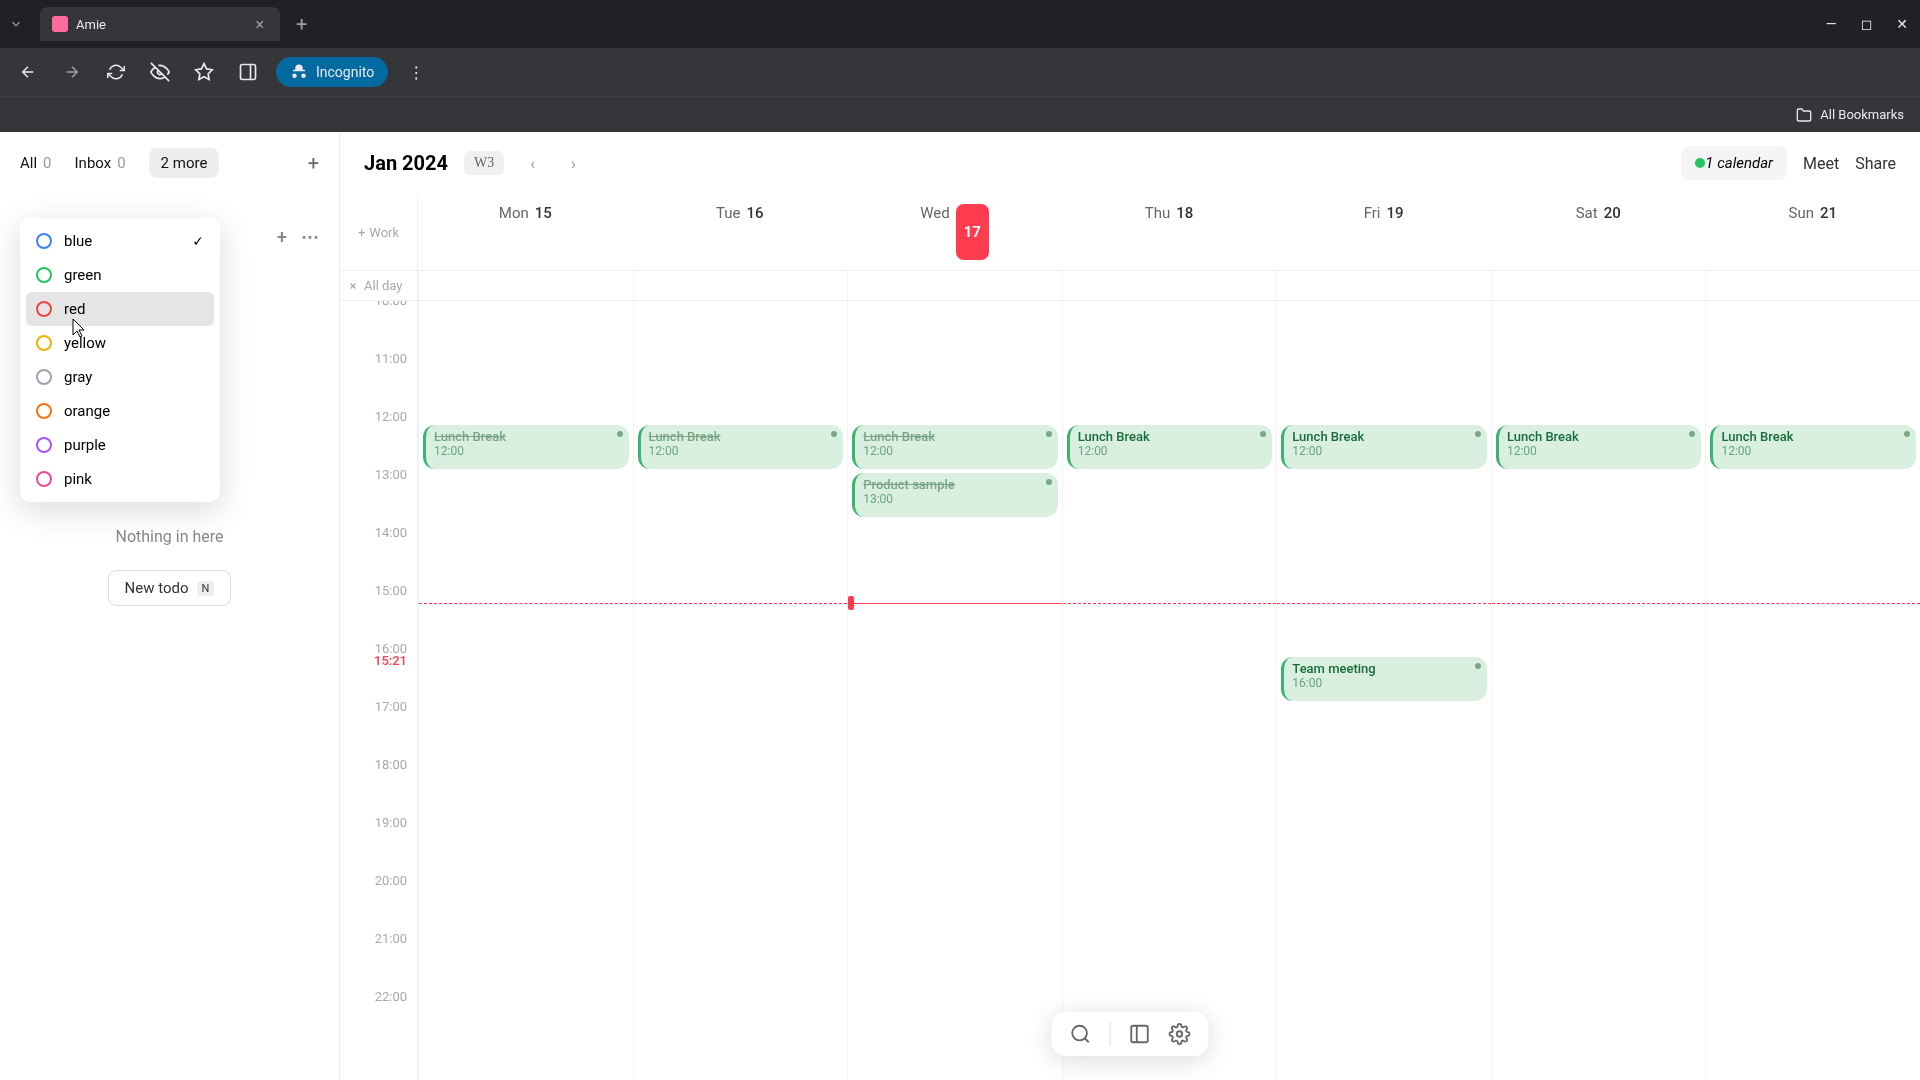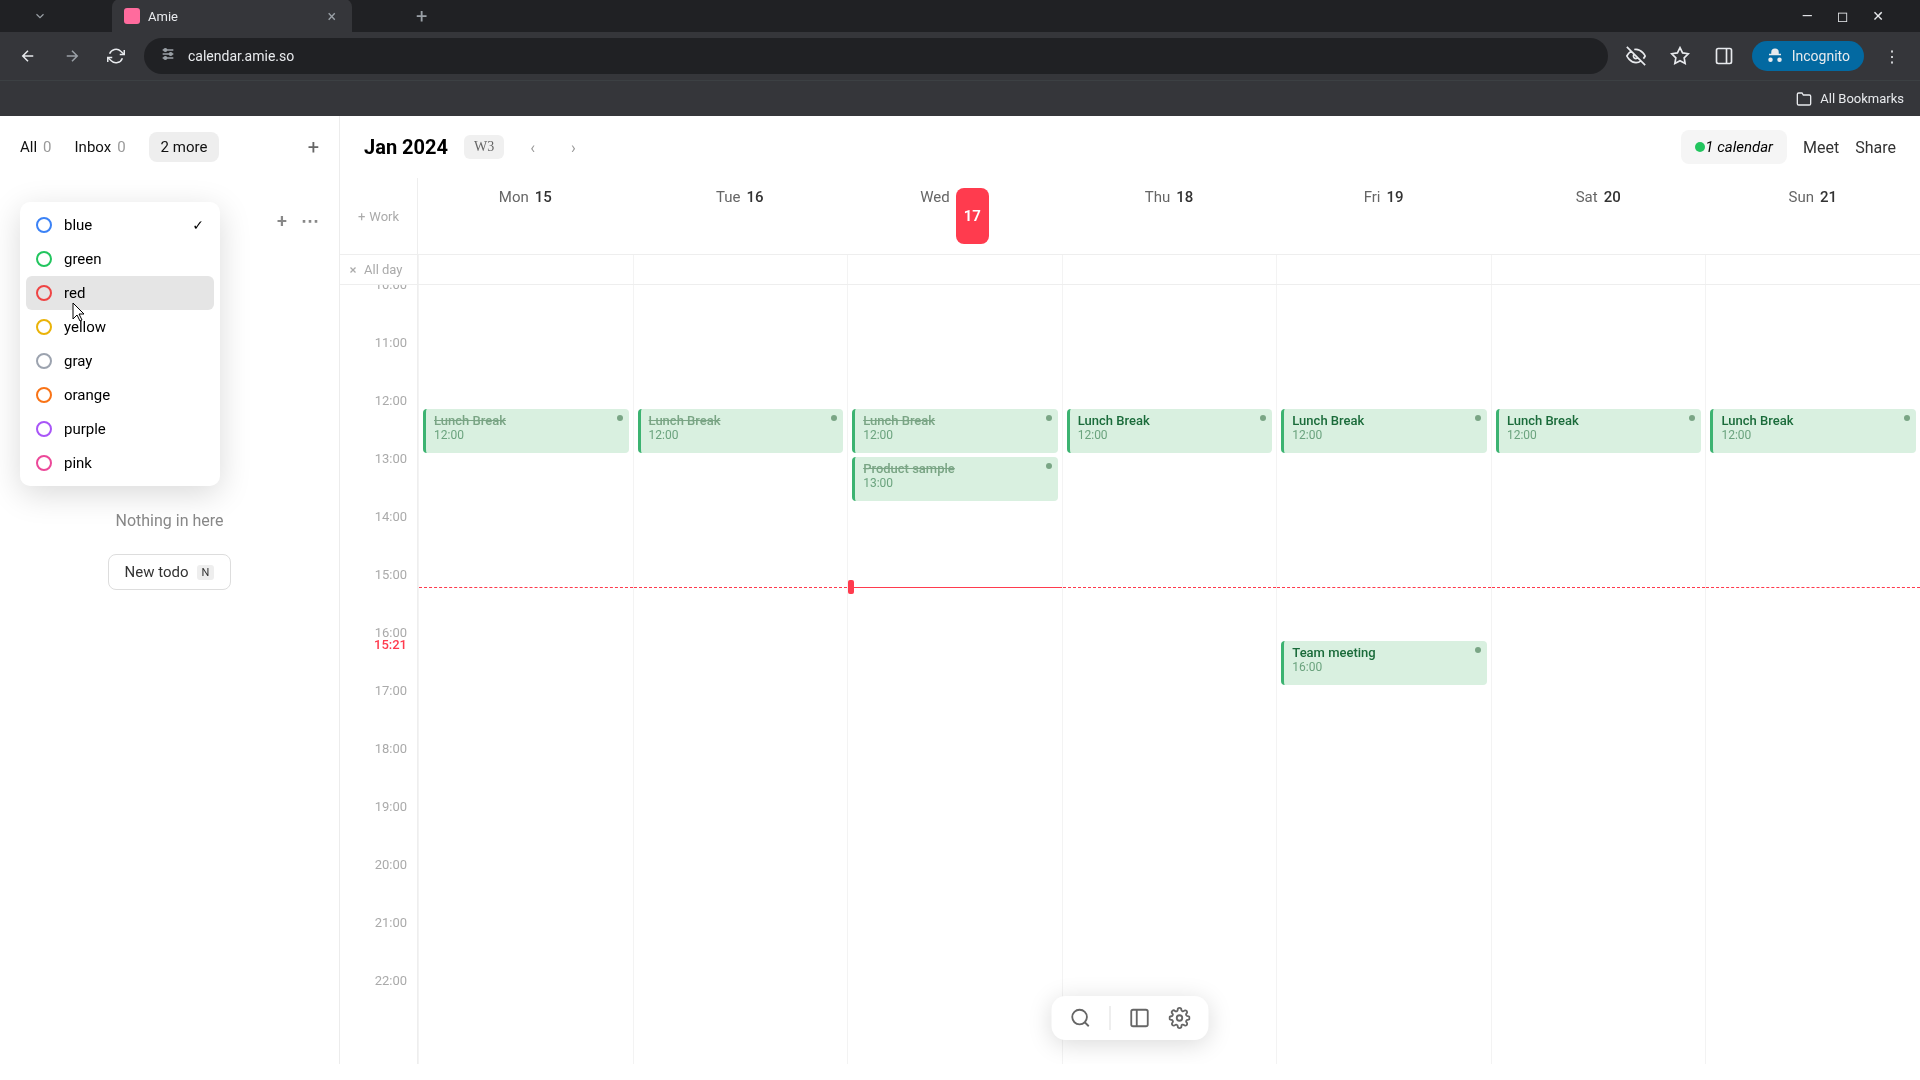--- a/index.html
+++ b/index.html
@@ -1,19 +1,19 @@
 <!DOCTYPE html>
 <html><head>
 <meta charset="utf-8">
 <style>
 * { margin:0; padding:0; box-sizing:border-box; font-family:-apple-system,BlinkMacSystemFont,"Segoe UI",Roboto,sans-serif; }
 body { background:#fff; width:1920px; height:1080px; overflow:hidden; }
 
 
-.browser-chrome { background:#202124; height:32px; display:flex; align-items:center; padding:0 24px;gap:48px; }
+.browser-chrome { background:#202124; height:48px; display:flex; align-items:center; padding:0 0; }
 .tab-dropdown { width:32px; height:32px; display:flex; align-items:center; justify-content:center; color:#9aa0a6; border-radius:50%; }
 .tab { background:#35363a; height:34px; border-radius:8px 8px 0 0; display:flex; align-items:center; padding:0 12px; margin-left:8px; min-width:240px; }
 .tab-favicon { width:16px; height:16px; background:#ff6b9d; border-radius:3px; margin-right:8px; }
 .tab-title { color:#e8eaed; font-size:13px; flex:1; }
 .tab-close { color:#9aa0a6; font-size:16px; padding:0 4px; }
 .new-tab-btn { color:#9aa0a6; font-size:20px; padding:0 16px; }
 .chrome-spacer { flex:1; }
 .window-controls { display:flex; gap:24px; padding-right:12px; }
 .window-ctrl { color:#e8eaed; font-size:14px; }
 
@@ -73,21 +73,21 @@
 .allday-row { display:flex; border-bottom:1px solid #eee; height:30px; }
 .allday-label { width:78px; display:flex; align-items:center; gap:6px; padding-left:8px; color:#aaa; font-size:13px; border-right:1px solid #eee; }
 .allday-cell { flex:1; border-left:1px solid #f3f3f3; }
 
 .grid { flex:1; display:flex; overflow:hidden; position:relative; }
 .time-gutter { width:78px; border-right:1px solid #eee; }
 .time-label { height:58px; text-align:right; padding-right:10px; font-size:13px; color:#aaa; position:relative; top:-8px; }
 .time-label.now { color:#ff3b4e; font-weight:500; }
 .day-col { flex:1; border-left:1px solid #f3f3f3; position:relative; }
 
-.event { position:absolute; left:4px; right:4px; background:#d9f0e0; border-left:3px solid #3cb371; border-radius:4px; padding:4px 8px; font-size:13px; }
+.event { position:absolute; left:4px; right:4px; background:#d9f0e0; border-left:3px solid #3cb371; border-radius:12px; padding:4px 8px; font-size:13px; }
 .event.done .title { text-decoration:line-through; color:#7aa585; }
 .event .title { font-weight:500; color:#1a6b3a; }
 .event .time { color:#6ba37e; font-size:12px; }
 .event .dot { position:absolute; top:6px; right:6px; width:6px; height:6px; background:#7aa585; border-radius:50%; }
 
 .now-line { position:absolute; left:0; right:0; height:1px; background:#ff3b4e; }
 .now-line.dotted { border-top:1px dashed #ff3b4e; background:none; }
 .now-marker { position:absolute; width:6px; height:14px; background:#ff3b4e; border-radius:2px; top:-7px; left:0; }
 
 .floating-bar { position:absolute; bottom:24px; left:50%; transform:translateX(-50%); background:#fff; box-shadow:0 4px 24px rgba(0,0,0,.15); border-radius:14px; padding:10px 18px; display:flex; gap:18px; align-items:center; }
@@ -129,29 +129,20 @@
       <svg width="18" height="18" viewBox="0 0 24 24" fill="none" stroke="currentColor" stroke-width="2">
         <path d="M5 12h14M12 5l7 7-7 7"></path>
       </svg>
     </div>
   <div class="nav-btn enabled">
       <svg width="18" height="18" viewBox="0 0 24 24" fill="none" stroke="currentColor" stroke-width="2">
         <path d="M23 4v6h-6M1 20v-6h6"></path>
         <path d="M3.51 9a9 9 0 0114.85-3.36L23 10M1 14l4.64 4.36A9 9 0 0020.49 15"></path>
       </svg>
     </div>
-  <div class="address-bar">
-    <span class="site-info"><svg width="16" height="16" viewBox="0 0 24 24" fill="none" stroke="currentColor" stroke-width="2">
-          <path d="M4 6h16M4 12h16M4 18h16"></path>
-          <circle cx="8" cy="6" r="2" fill="currentColor"></circle>
-          <circle cx="16" cy="12" r="2" fill="currentColor"></circle>
-          <circle cx="8" cy="18" r="2" fill="currentColor"></circle>
-        </svg></span>
-    <span class="url">calendar.amie.so</span>
-  </div>
   <div class="toolbar-icon">
       <svg width="20" height="20" viewBox="0 0 24 24" fill="none" stroke="currentColor" stroke-width="2">
         <path d="M17.94 17.94A10.07 10.07 0 0112 20c-7 0-11-8-11-8a18.45 18.45 0 015.06-5.94M9.9 4.24A9.12 9.12 0 0112 4c7 0 11 8 11 8a18.5 18.5 0 01-2.16 3.19m-6.72-1.07a3 3 0 11-4.24-4.24M1 1l22 22"></path>
       </svg>
     </div>
   <div class="toolbar-icon">
       <svg width="20" height="20" viewBox="0 0 24 24" fill="none" stroke="currentColor" stroke-width="2">
         <polygon points="12 2 15.09 8.26 22 9.27 17 14.14 18.18 21.02 12 17.77 5.82 21.02 7 14.14 2 9.27 8.91 8.26 12 2"></polygon>
       </svg>
     </div>

